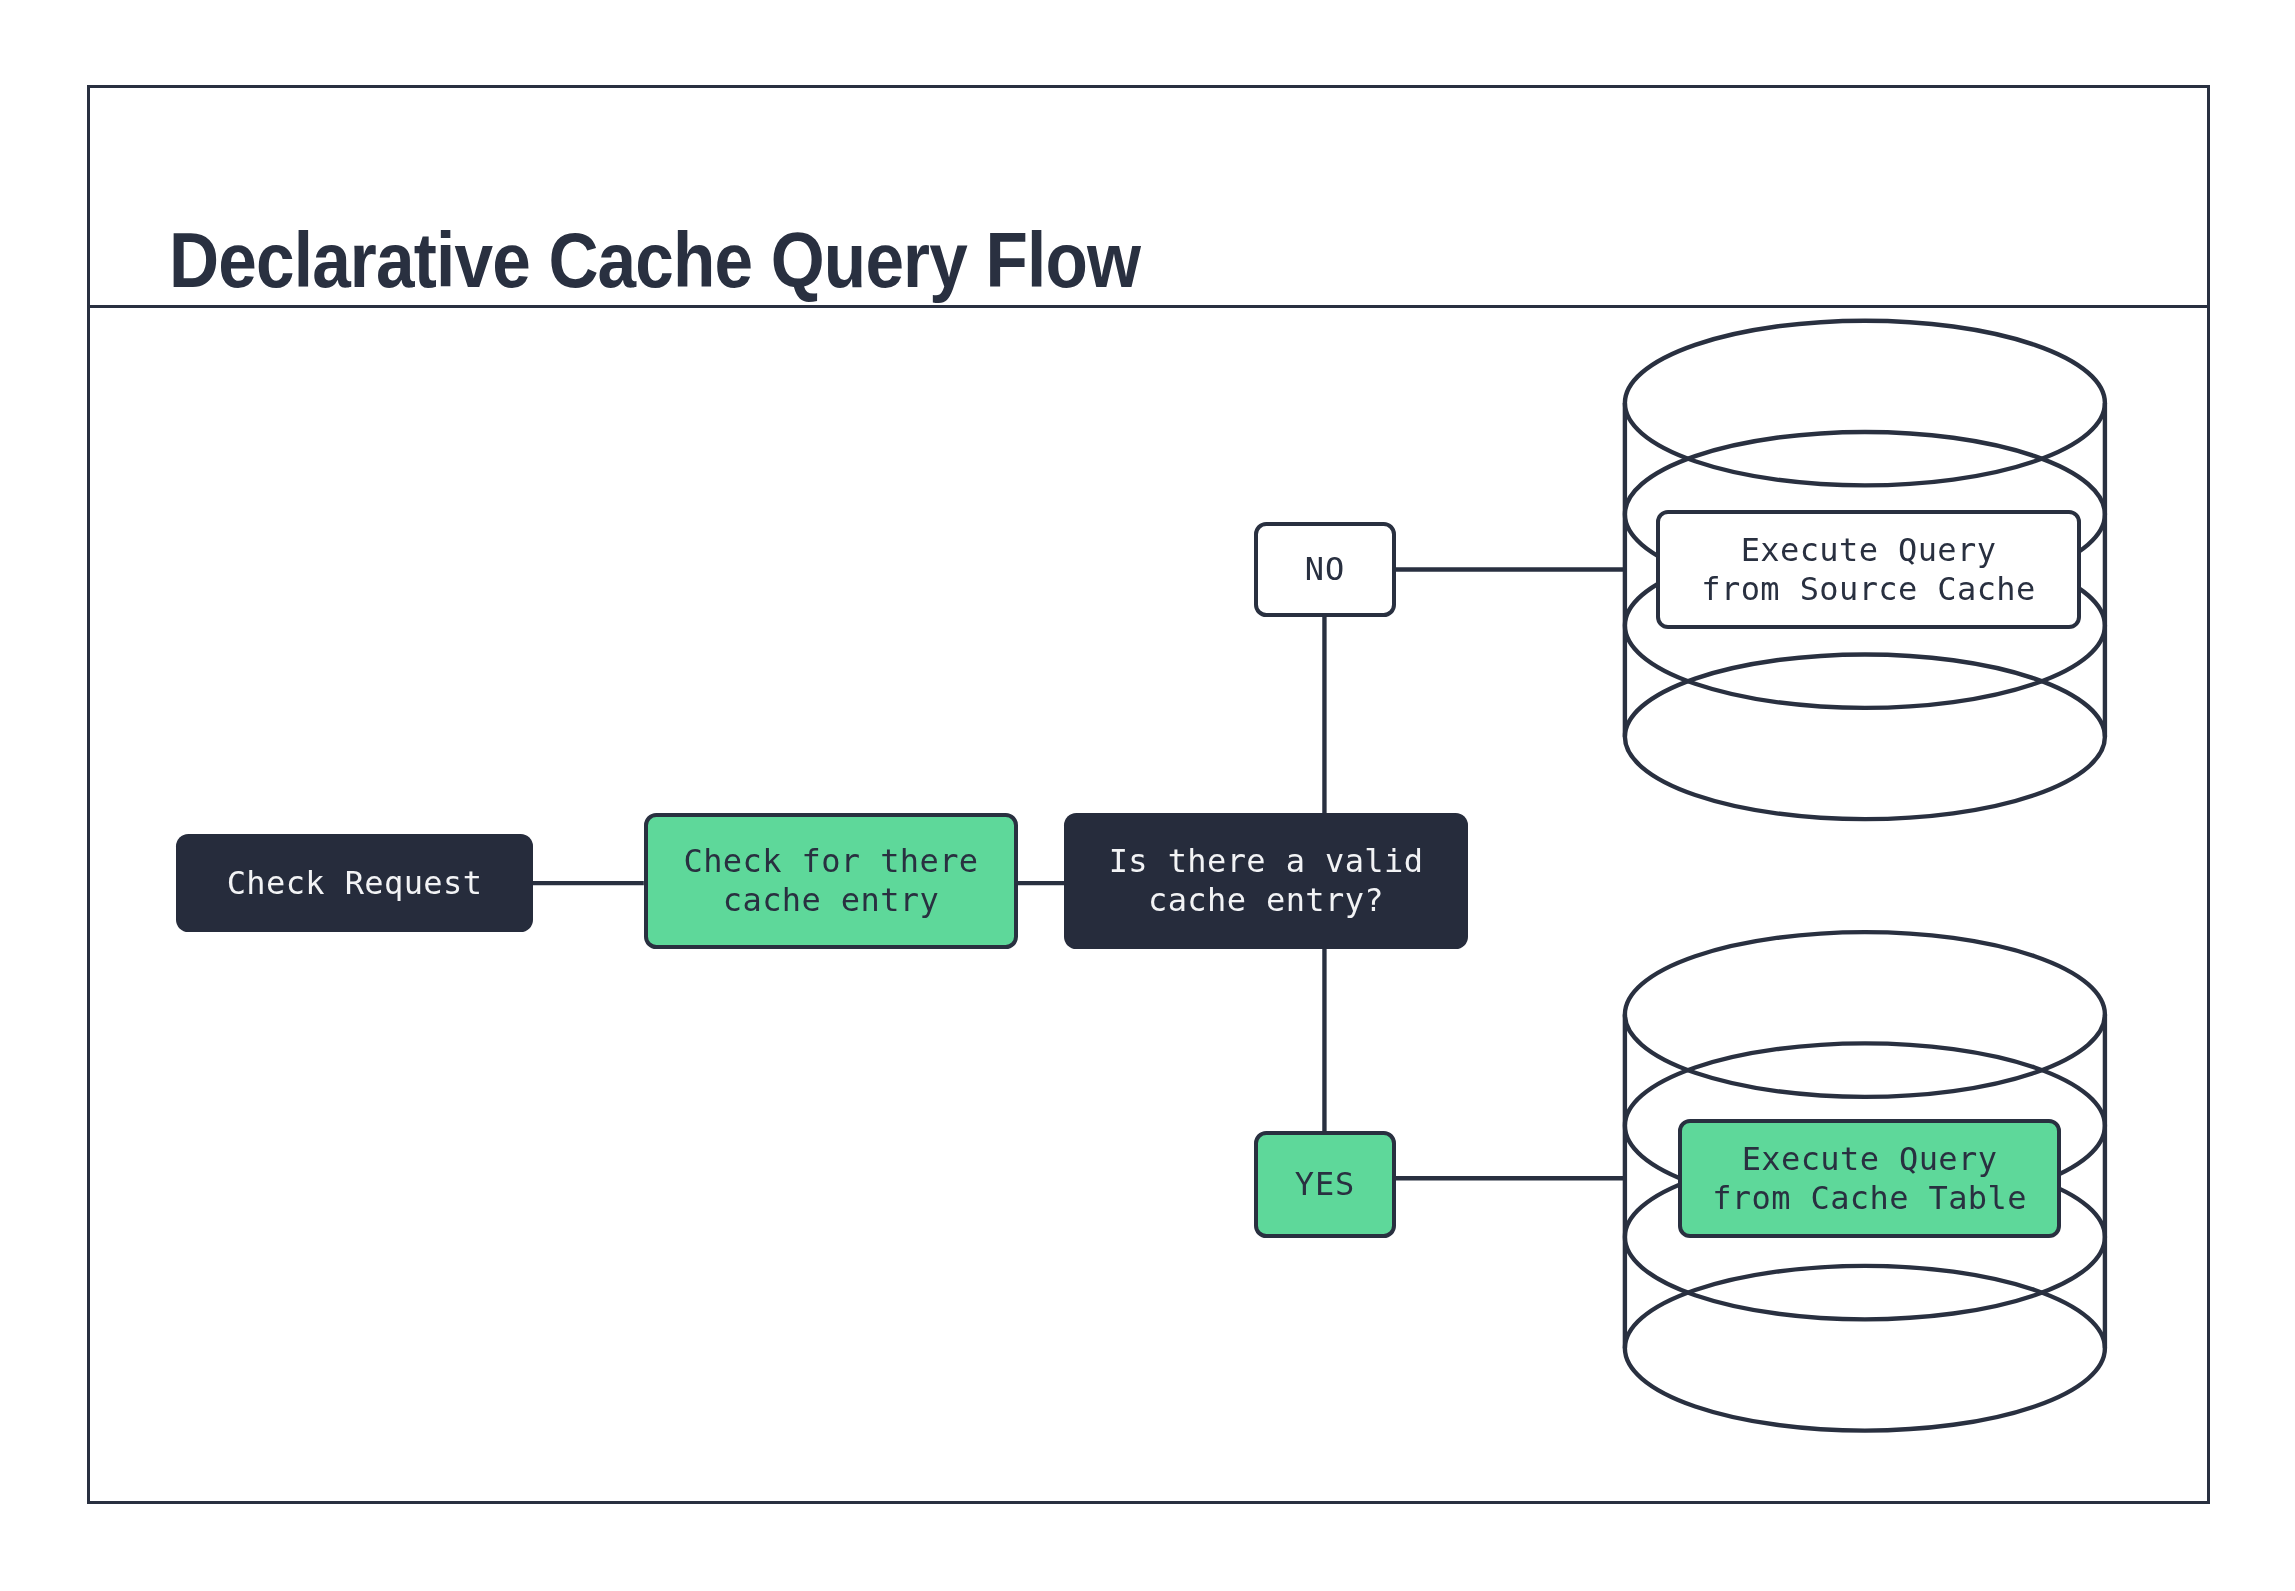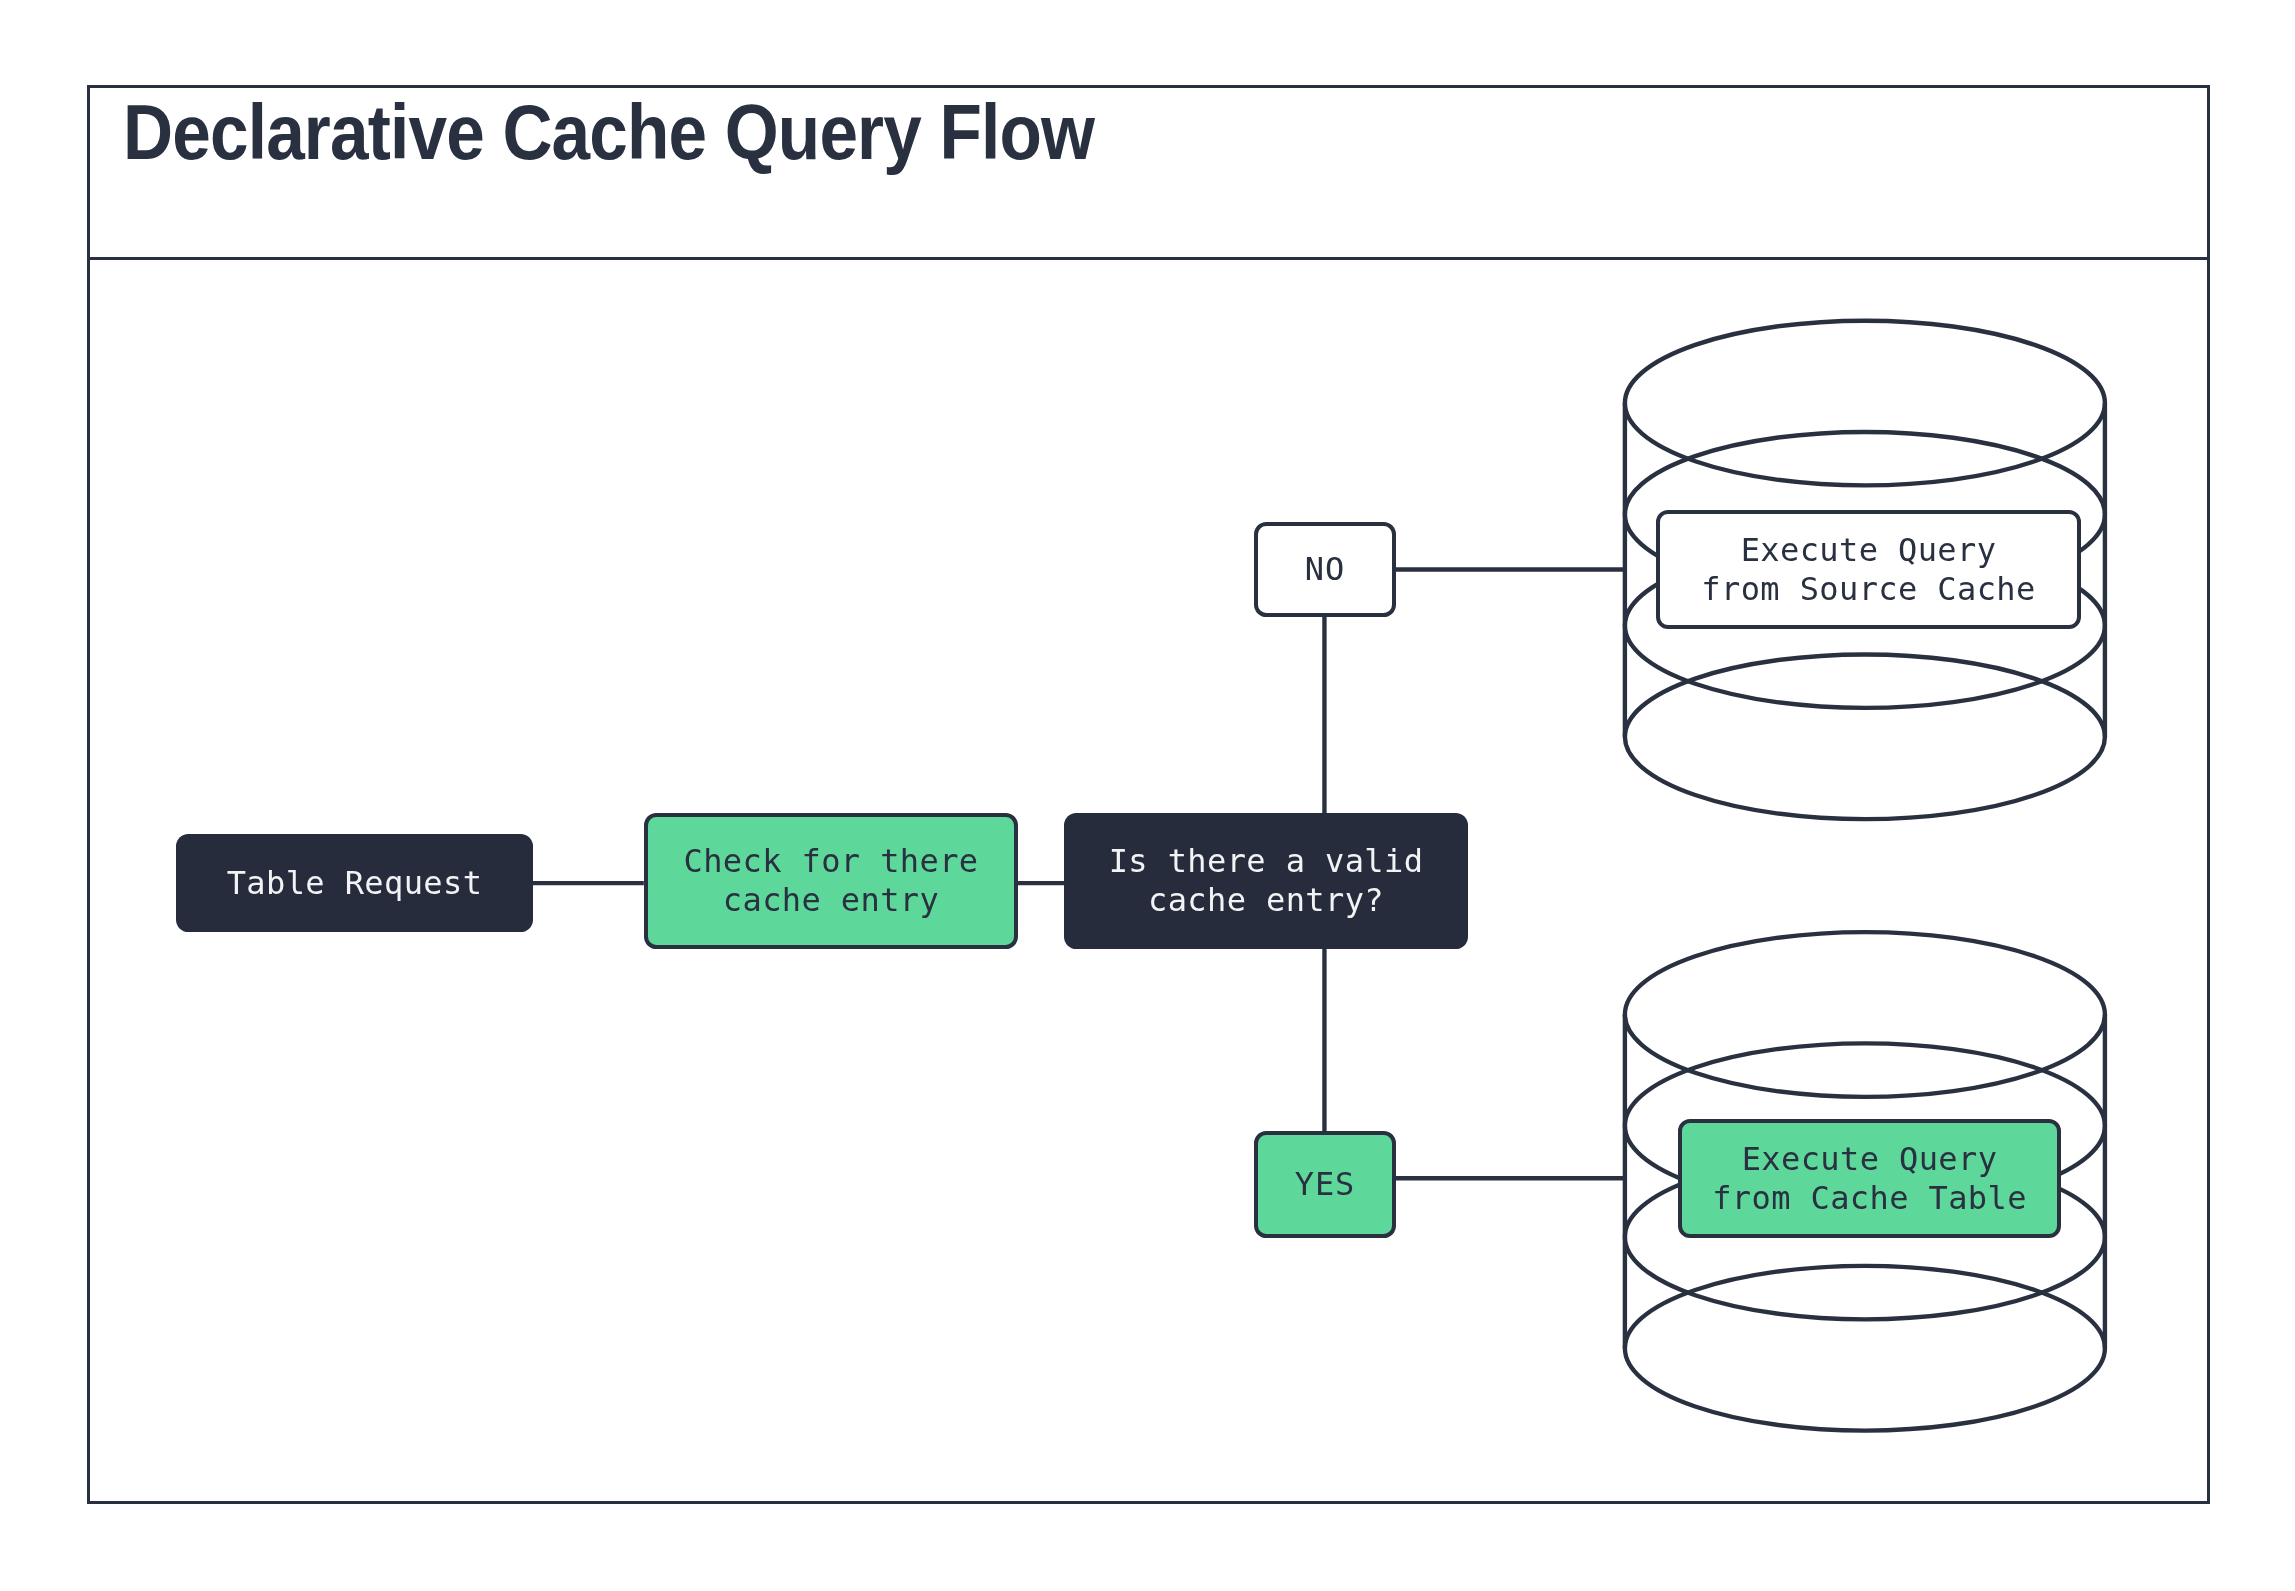--- a/index.html
+++ b/index.html
@@ -23,22 +23,23 @@
     position: absolute;
     left: 87px; top: 85px;
     width: 2123px; height: 1419px;
     border: 3.5px solid var(--ink);
     background: transparent;
   }
   .header {
     height: 172px;
     border-bottom: 3.5px solid var(--ink);
     display: flex;
-    align-items: flex-start;
-    padding-left: 33px;
+    align-items: flex-end;
+    padding-left: 79px;
+    margin-top: 48px;
   }
   .title {
     font-family: "Liberation Sans", sans-serif;
     font-weight: 700;
     font-size: 77px;
     letter-spacing: -0.9px;
     color: var(--ink);
     transform: scaleX(0.9);
     transform-origin: left center;
     white-space: nowrap;
@@ -105,21 +106,21 @@
       <ellipse class="stroke" cx="2129" cy="1158" rx="274" ry="94"></ellipse>
       <ellipse class="stroke" cx="2129" cy="1285" rx="274" ry="94"></ellipse>
       <ellipse class="stroke" cx="2129" cy="1412" rx="274" ry="94"></ellipse>
       <ellipse class="stroke" cx="2129" cy="1539" rx="274" ry="94"></ellipse>
       <line class="stroke" x1="1855" y1="1158" x2="1855" y2="1539"></line>
       <line class="stroke" x1="2403" y1="1158" x2="2403" y2="1539"></line>
     </g>
   </svg>
 
   <div class="node node--dark" style="left:176px;top:834px;width:357px;height:98px">
-    <span>Table Request</span>
+    <span>Check Request</span>
   </div>
 
   <div class="node node--green" style="left:644px;top:813px;width:374px;height:136px">
     <span>Check for there</span>
     <span>cache entry</span>
   </div>
 
   <div class="node node--dark" style="left:1064px;top:813px;width:404px;height:136px">
     <span>Is there a valid</span>
     <span>cache entry?</span>

